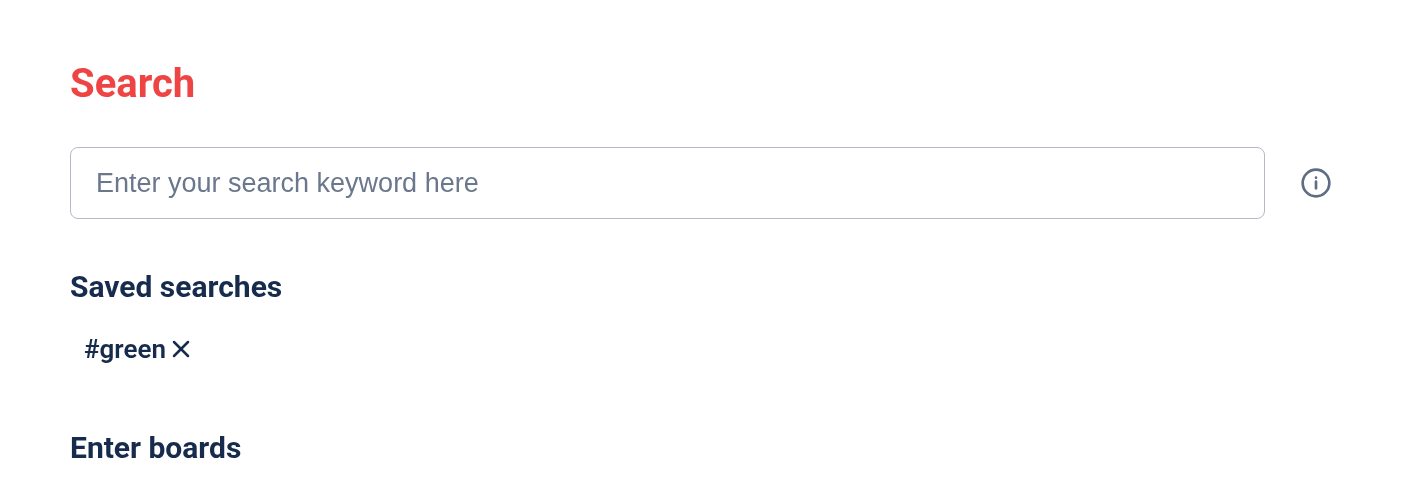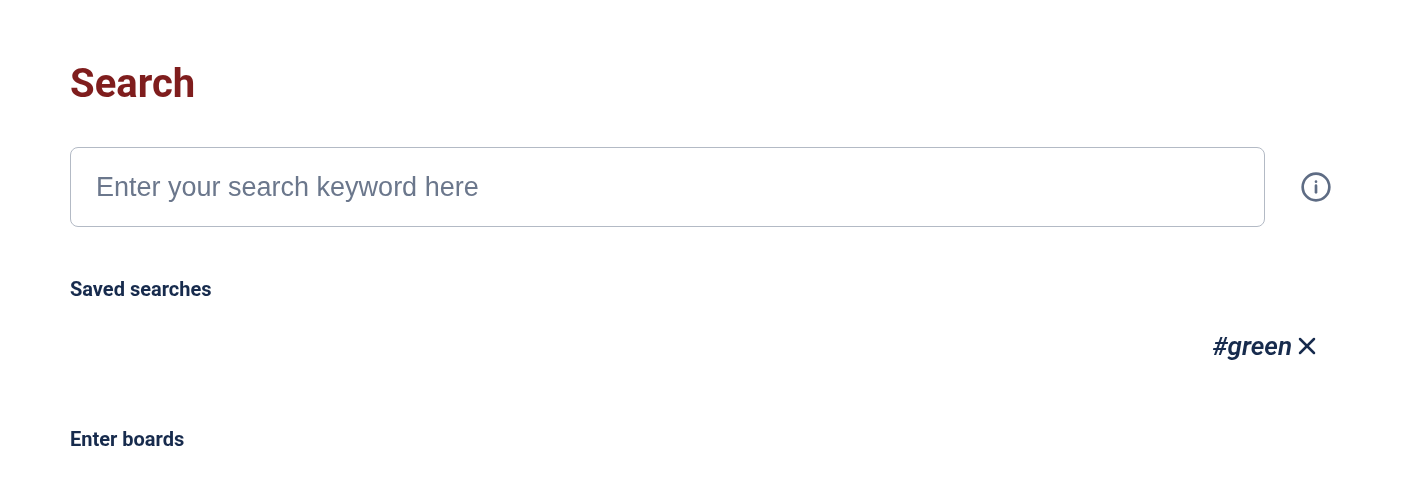--- a/index.html
+++ b/index.html
@@ -10,32 +10,32 @@
     body {
       font-family: -apple-system, BlinkMacSystemFont, 'Segoe UI', Roboto, Helvetica, Arial, sans-serif;
       background: #ffffff;
       width: 1402px;
       height: 502px;
       padding: 60px 70px 0 70px;
     }
     .page-title {
       font-size: 40px;
       font-weight: 700;
-      color: #7f1d1d;
+      color: #ef4444;
       margin-bottom: 40px;
     }
     .search-row {
       display: flex;
       align-items: center;
       gap: 35px;
       margin-bottom: 50px;
     }
     .search-input {
       flex: 1;
-      height: 80px;
+      height: 72px;
       border: 1.5px solid #b3bac5;
       border-radius: 8px;
       padding: 0 25px;
       font-size: 27px;
       color: #172B4D;
       background: #ffffff;
       outline: none;
     }
     .search-input::placeholder {
       color: #6b778c;
@@ -43,32 +43,31 @@
     .info-icon-wrapper {
       width: 32px;
       height: 32px;
       display: flex;
       align-items: center;
       justify-content: center;
       cursor: pointer;
       color: #5e6c84;
     }
     .section-heading {
-      font-size: 20px;
+      font-size: 30px;
       font-weight: 700;
       color: #172B4D;
       margin-bottom: 24px;
     }
     .saved-search-row {
       display: flex;
       align-items: center;
-      justify-content: flex-end;
+      justify-content: flex-start;
       padding: 6px 10px 6px 14px;
       margin-bottom: 60px;
-      font-style: italic;
     }
     .saved-search-label {
       font-size: 26px;
       font-weight: 600;
       color: #172B4D;
       cursor: pointer;
     }
     .close-icon-wrapper {
       width: 30px;
       height: 30px;

